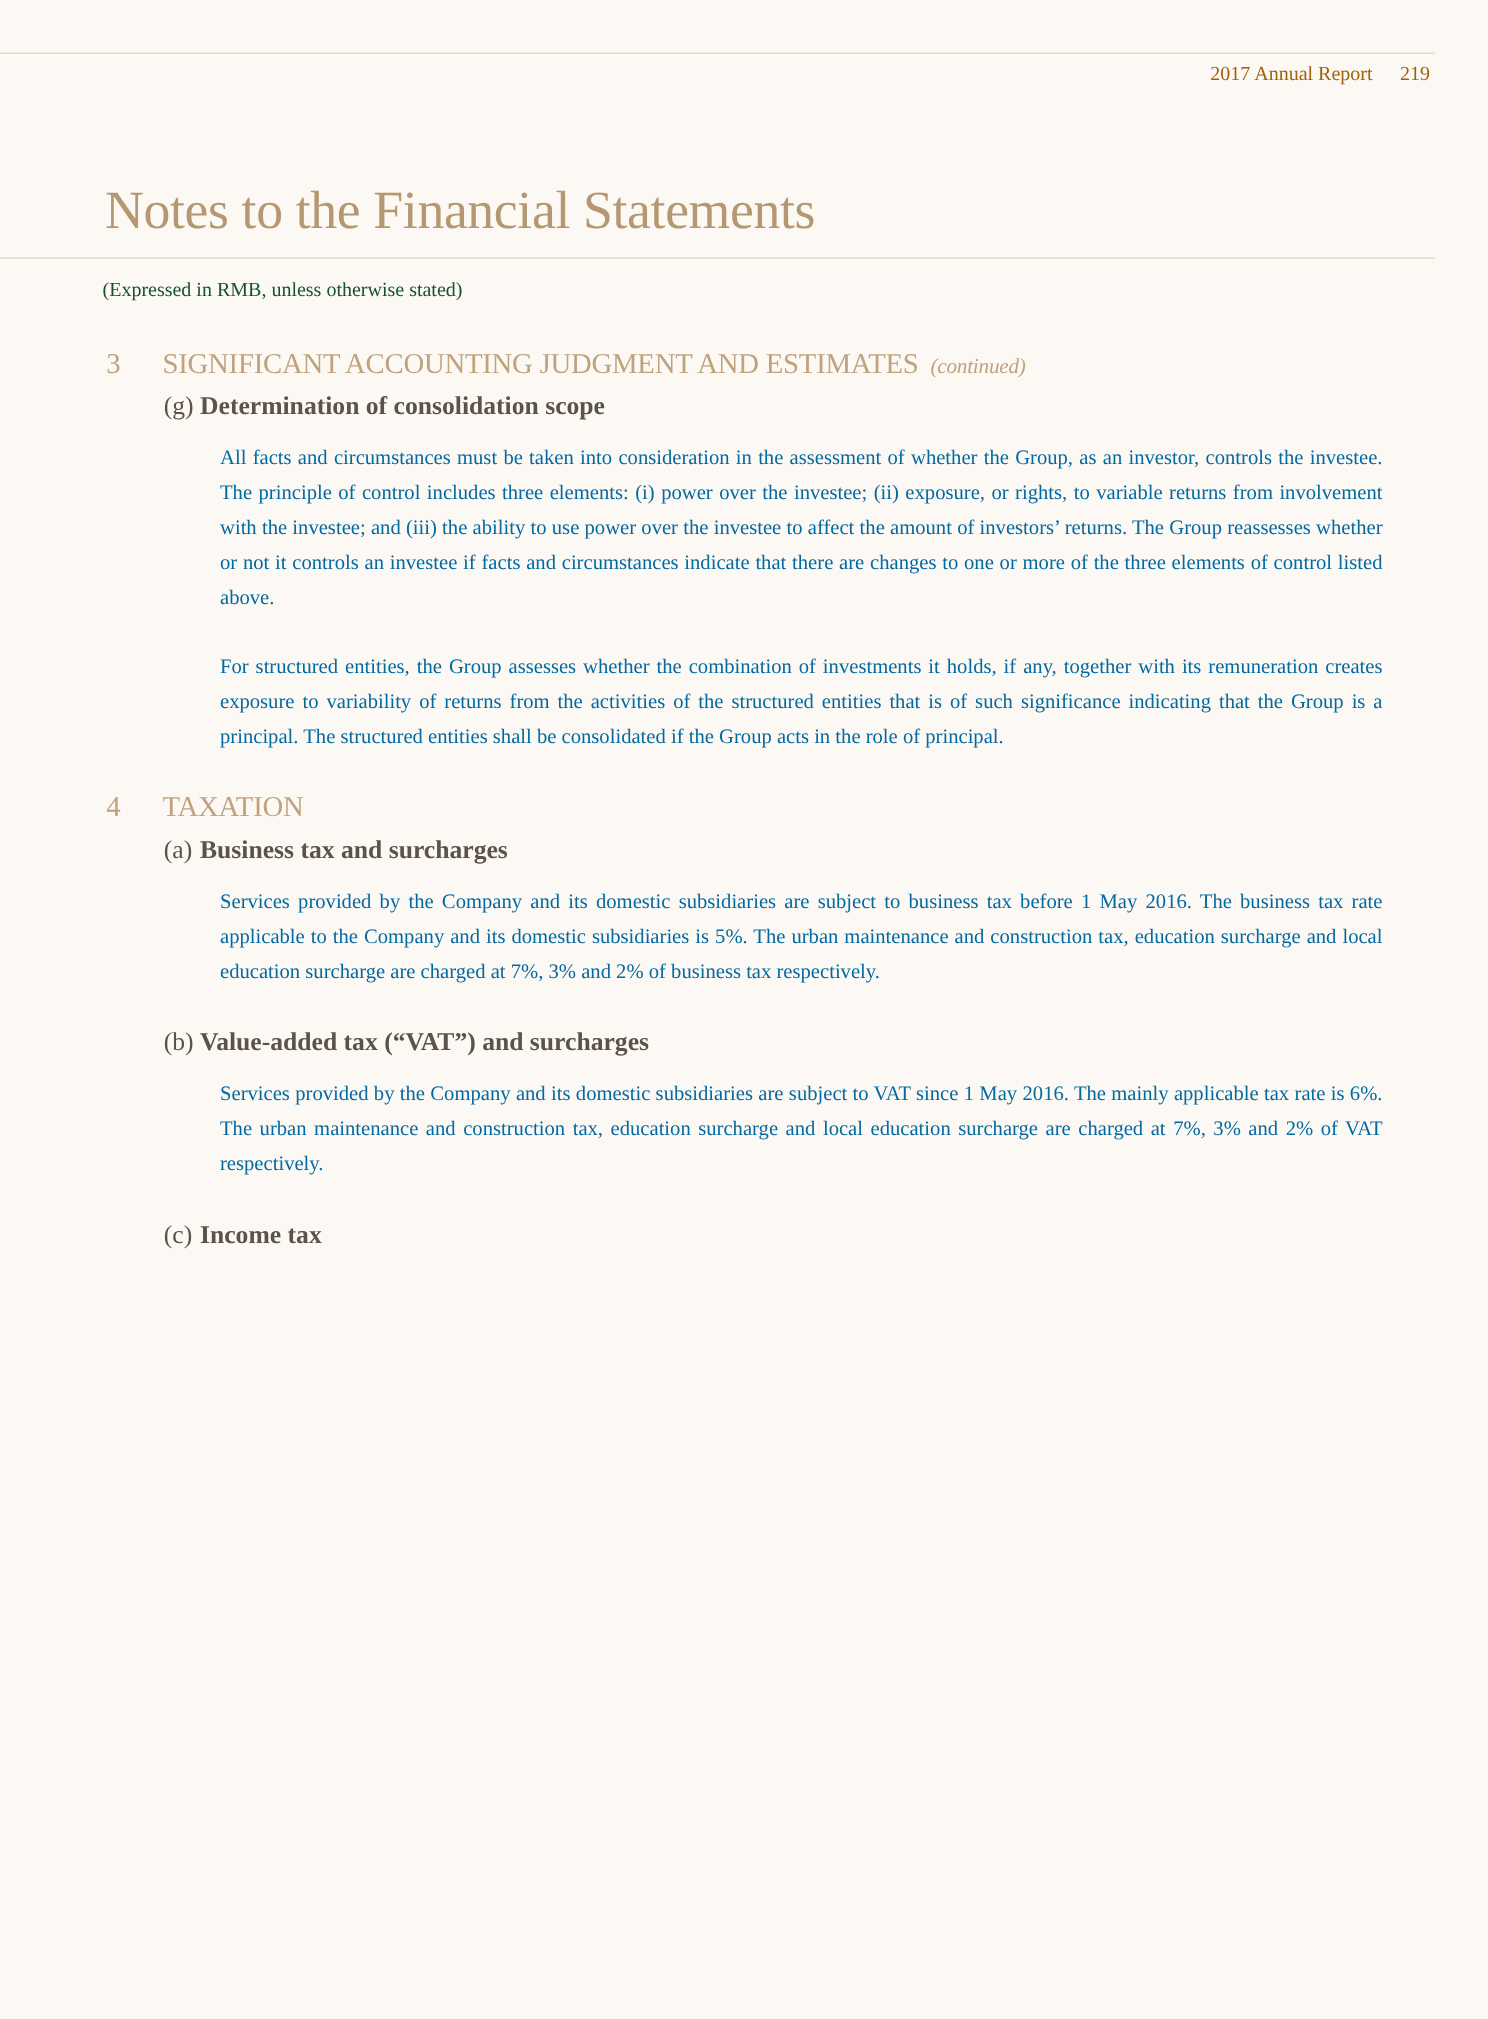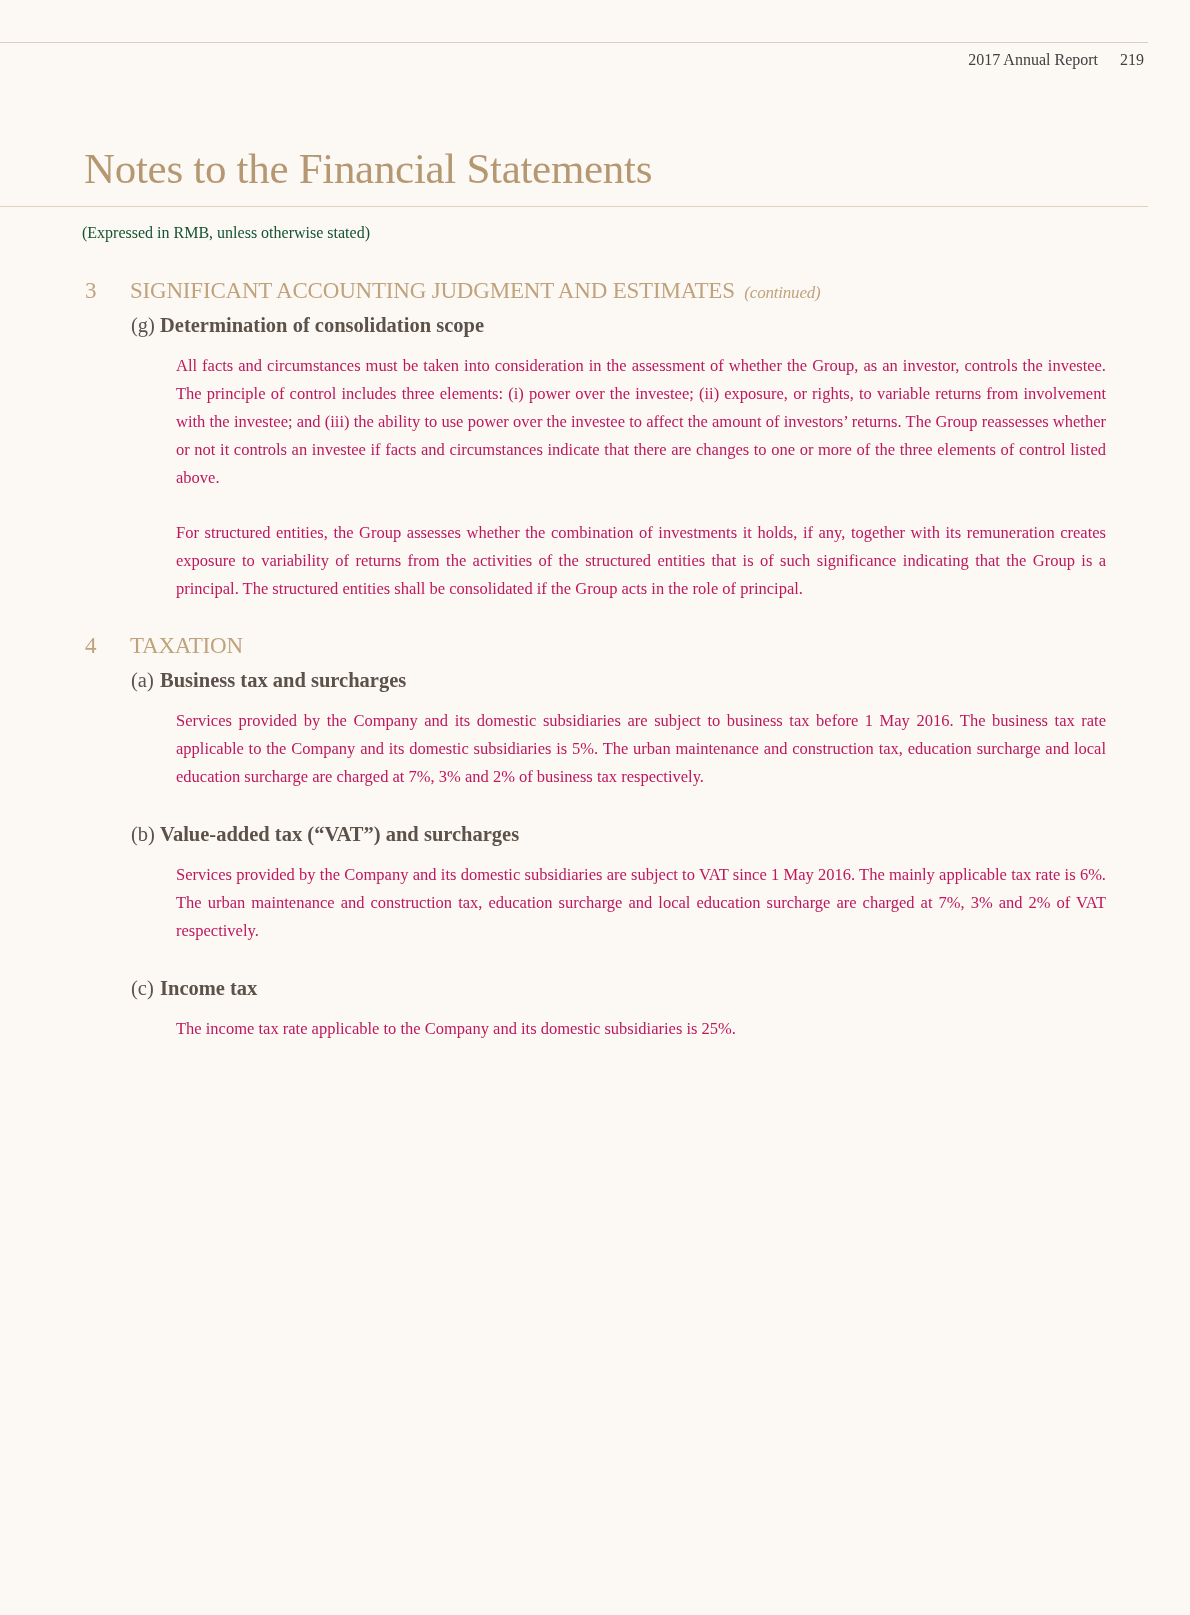--- a/index.html
+++ b/index.html
@@ -5,34 +5,34 @@
   html, body { margin: 0; padding: 0; }
   body {
     width: 1190px; height: 1615px;
     background: #fcf9f5;
     font-family: "Liberation Serif", "DejaVu Serif", serif;
     color: #6b625a;
     position: relative;
     overflow: hidden;
   }
   .top-rule { position: absolute; left: 0; top: 42px; width: 1148px; height: 1px; background: #d9d1c6; }
-  .running-head { position: absolute; right: 46px; top: 51px; font-size: 16px; color: #404040; }
+  .running-head { position: absolute; right: 46px; top: 51px; font-size: 16px; color: #a16207; }
   .running-head .pg { margin-left: 22px; }
   .page-title { position: absolute; left: 84px; top: 144px; font-size: 43px; color: #b59871; font-weight: normal; margin: 0; letter-spacing: -0.3px; font-family: Liberation Serif, serif; }
   .title-rule { position: absolute; left: 0; top: 206px; width: 1148px; height: 1px; background: #e0d2c1; }
   .subtitle { position: absolute; left: 82px; top: 224px; font-size: 16px; color: #14532d; }
   .content { position: absolute; left: 0; top: 278px; width: 1190px; }
   .section-head { position: relative; height: 36px; color: #c0a27c; font-size: 23px; margin-top: 0; }
   .section-head .num { position: absolute; left: 85px; top: 0; }
   .section-head .title { position: absolute; left: 130px; top: 0; letter-spacing: -0.2px; }
   .section-head .cont { font-style: italic; font-size: 17px; margin-left: 4px; }
   .sub-head { position: relative; height: 38px; color: #5c5249; font-size: 20.5px; font-weight: bold; }
   .sub-head .letter { position: absolute; left: 131px; top: 0; font-weight: normal; }
   .sub-head .title { position: absolute; left: 160px; top: 0; }
-  .para { margin: 0 0 0 176px; width: 930px; font-size: 16.5px; line-height: 28px; text-align: justify; color: #be185d; }
+  .para { margin: 0 0 0 176px; width: 930px; font-size: 16.5px; line-height: 28px; text-align: justify; color: #0369a1; }
   .gap-para { height: 27px; }
   .gap-sec { height: 30px; }
   .gap-sub { height: 32px; }
 </style>
 </head>
 <body>
 
 <div class="top-rule"></div>
 <div class="running-head">
   <span>2017 Annual Report</span><span class="pg">219</span>
@@ -77,16 +77,15 @@
     <span class="title">Value-added tax (“VAT”) and surcharges</span>
   </div>
   <p class="para">Services provided by the Company and its domestic subsidiaries are subject to VAT since 1 May 2016. The mainly applicable tax rate is 6%. The urban maintenance and construction tax, education surcharge and local education surcharge are charged at 7%, 3% and 2% of VAT respectively.</p>
 
   <div class="gap-sub"></div>
 
   <div class="sub-head">
     <span class="letter">(c)</span>
     <span class="title">Income tax</span>
   </div>
-  <p class="para">The income tax rate applicable to the Company and its domestic subsidiaries is 25%.</p>
   <div class="gap-para"></div>
 
 </div>
 
 </body></html>

